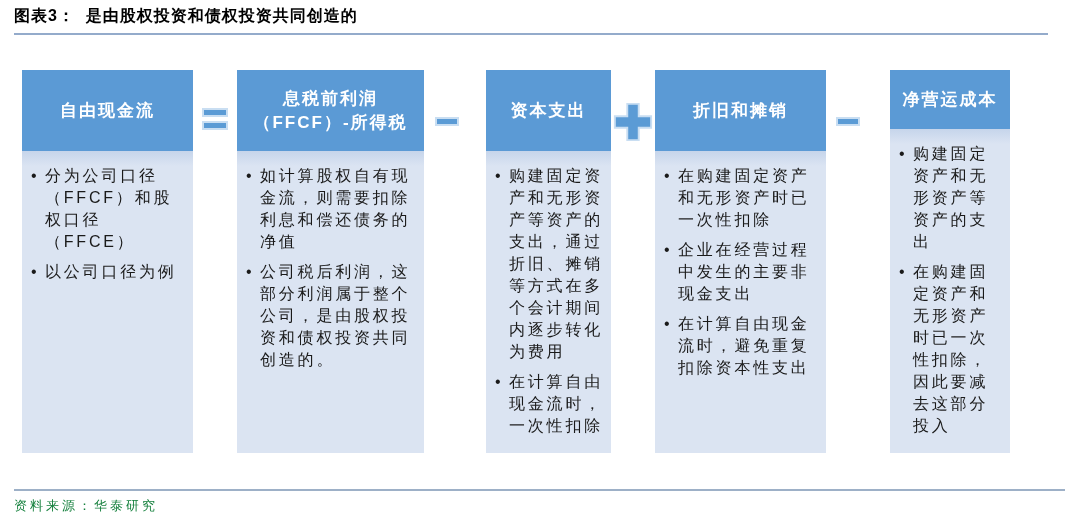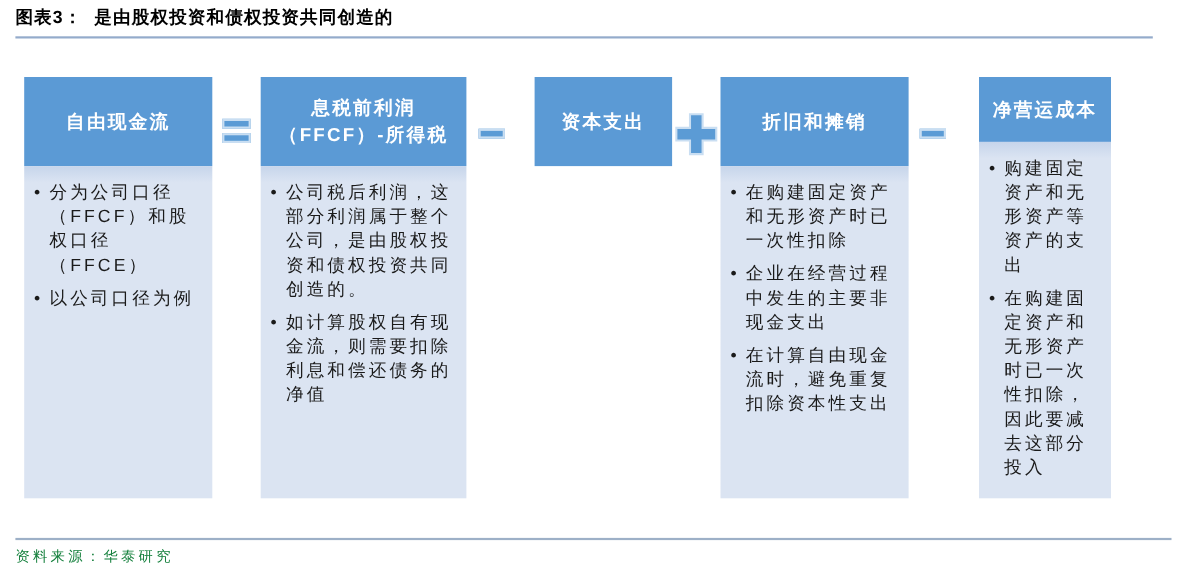--- a/index.html
+++ b/index.html
@@ -92,33 +92,39 @@
   <div class="op-cell op-1">
     <span class="sr">=</span>
     <div class="op-bar"></div>
     <div class="op-bar"></div>
   </div>
 
   <div class="fbox fbox-2">
     <div class="fbox-header">息税前利润（FFCF）-所得税</div>
     <div class="fbox-body">
       <ul>
+        <li>如计算股权自有现金流，则需要扣除利息和偿还债务的净值</li>
         <li>公司税后利润，这部分利润属于整个公司，是由股权投资和债权投资共同创造的。</li>
-        <li>如计算股权自有现金流，则需要扣除利息和偿还债务的净值</li>
       </ul>
     </div>
   </div>
 
   <div class="op-cell op-2">
     <span class="sr">−</span>
     <div class="op-bar minus"></div>
   </div>
 
   <div class="fbox fbox-3">
     <div class="fbox-header">资本支出</div>
+    <div class="fbox-body">
+      <ul>
+        <li>购建固定资产和无形资产等资产的支出，通过折旧、摊销等方式在多个会计期间内逐步转化为费用</li>
+        <li>在计算自由现金流时，一次性扣除</li>
+      </ul>
+    </div>
   </div>
 
   <div class="op-cell op-3">
     <span class="sr">+</span>
     <svg width="42" height="42" viewBox="0 0 44 44">
       <path d="M16 3 H28 V16 H41 V28 H28 V41 H16 V28 H3 V16 H16 Z" fill="#5b9bd5" stroke="#c9def2" stroke-width="2"></path>
     </svg>
   </div>
 
   <div class="fbox fbox-4">

